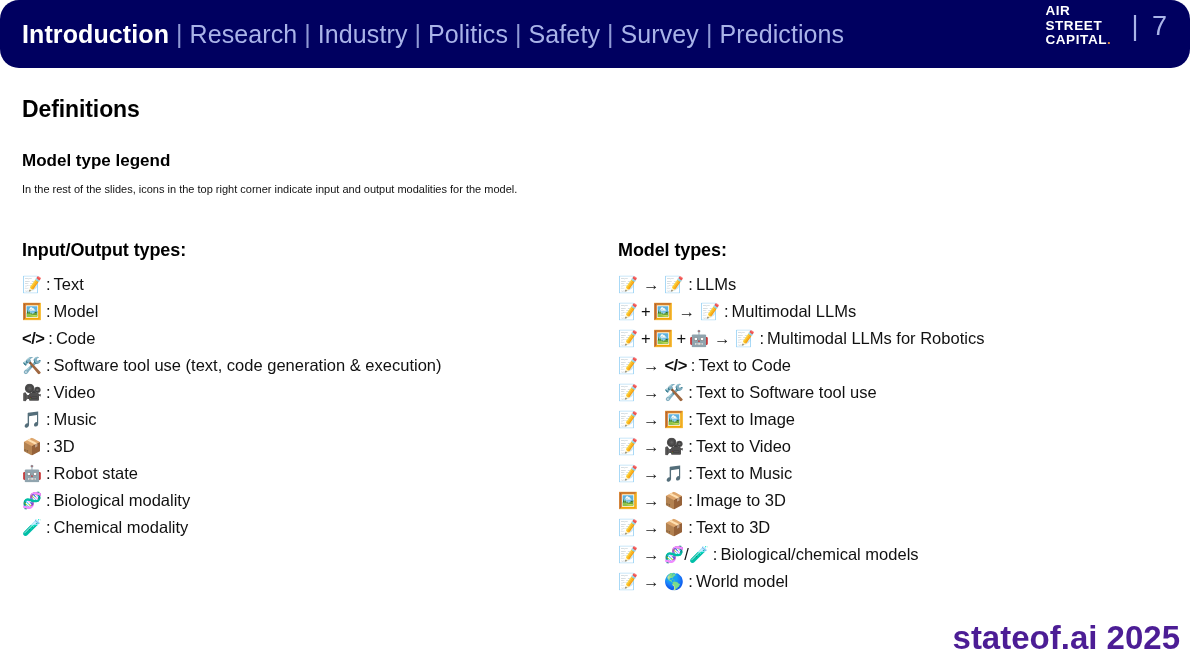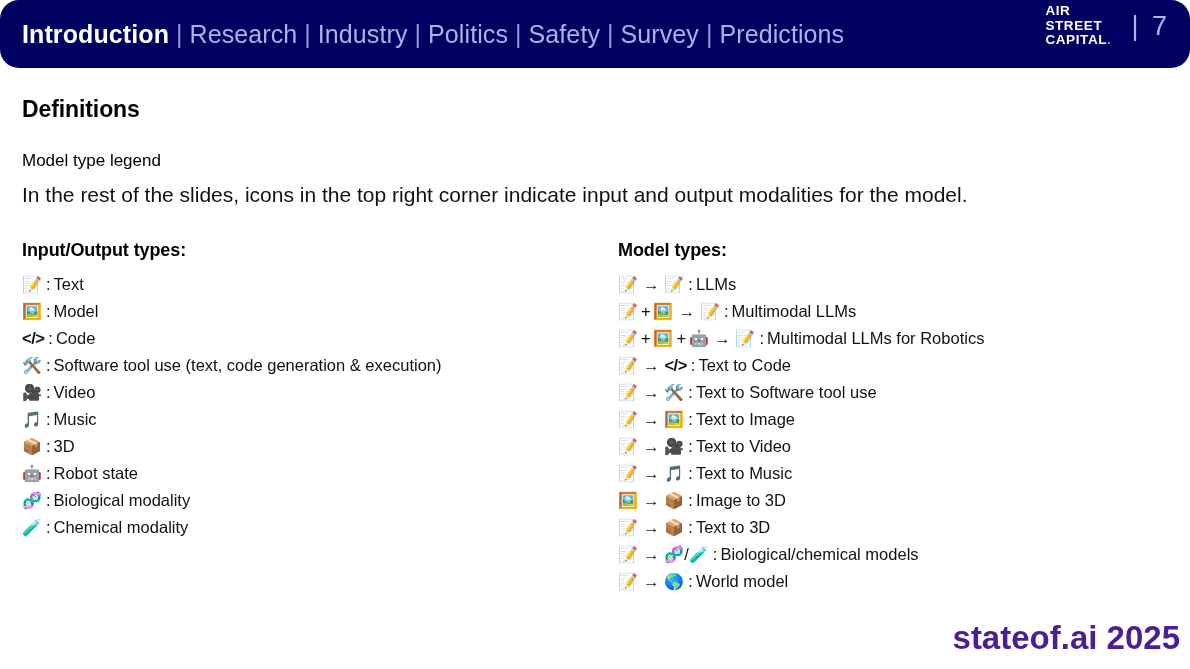--- a/index.html
+++ b/index.html
@@ -87,28 +87,28 @@
     font-size: 23px;
     font-weight: bold;
     color: #000000;
     letter-spacing: -0.1px;
   }
   .sub-title {
     position: absolute;
     left: 22px;
     top: 151px;
     font-size: 17px;
-    font-weight: normal;
+    font-weight: bold;
     color: #000000;
   }
   .sub-desc {
     position: absolute;
     left: 22px;
     top: 183px;
-    font-size: 21px;
+    font-size: 11px;
     color: #111111;
   }
 
   .col {
     position: absolute;
     top: 240px;
   }
   .col-left { left: 22px; }
   .col-right { left: 618px; }
 

